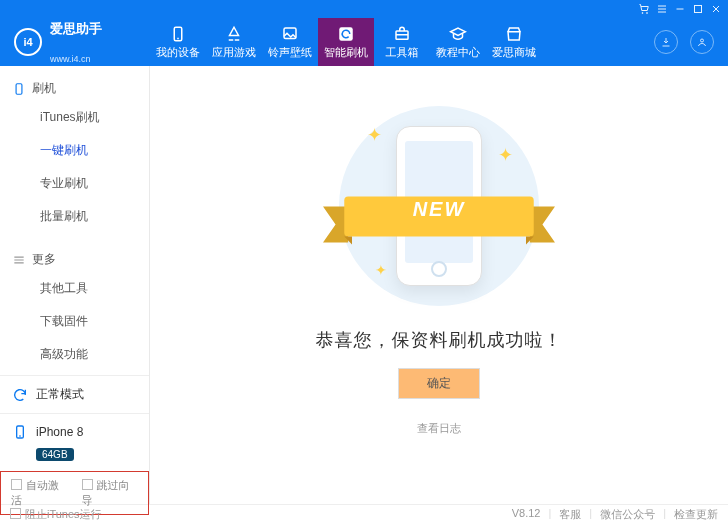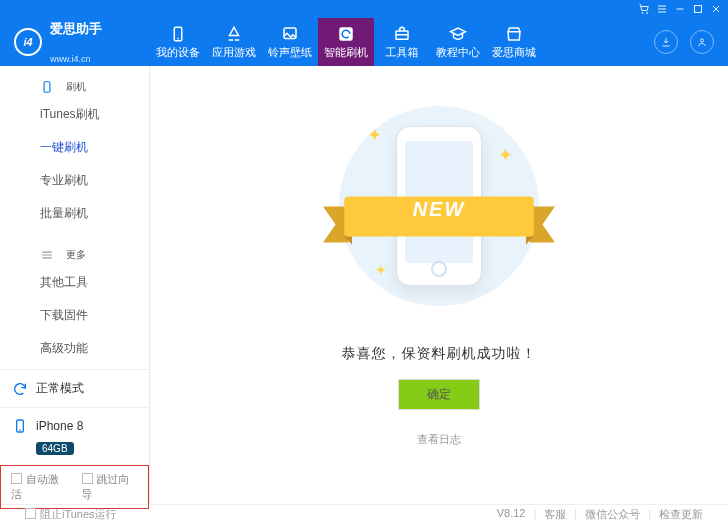--- a/index.html
+++ b/index.html
@@ -6,40 +6,40 @@
   body { width: 728px; height: 524px; overflow: hidden; background: #fff; }
 
   
   .titlebar { height: 18px; background: #0d7af0; display: flex; justify-content: flex-end; align-items: center; padding-right: 6px; gap: 6px; }
   .titlebar .ico { width: 12px; height: 12px; color: #fff; opacity: .9; display: flex; align-items: center; justify-content: center; }
   .titlebar .ico svg { width: 12px; height: 12px; }
 
   
   .topnav { height: 48px; background: #0d7af0; display: flex; align-items: center; }
   .brand { width: 150px; display: flex; align-items: center; padding-left: 14px; gap: 8px; }
-  .brand-logo { width: 28px; height: 28px; border: 2px solid #fff; border-radius: 50%; color: #fff; display: flex; align-items: center; justify-content: center; font-size: 11px; font-weight: 700; font-style: italic; }
+  .brand-logo { width: 28px; height: 28px; border: 2px solid #fff; border-radius: 50%; color: #fff; display: flex; align-items: center; justify-content: center; font-size: 11px; font-weight: 700; }
   .brand-text .line1 { color: #fff; font-size: 13px; font-weight: 700; }
   .brand-text .line2 { color: #cfe6ff; font-size: 9px; margin-top: 16px; }
 
   .tabs { display: flex; gap: 0; align-self: stretch; }
   .tab { width: 56px; color: #fff; display: flex; flex-direction: column; align-items: center; justify-content: center; gap: 2px; font-size: 11px; }
   .tab.active { background: #701a75; }
   .tab .tab-ico { width: 18px; height: 18px; display: flex; align-items: center; justify-content: center; }
   .tab .tab-ico svg { width: 18px; height: 18px; }
 
   .top-right { margin-left: auto; display: flex; gap: 12px; padding-right: 14px; align-items: center; }
   .circle-btn { width: 24px; height: 24px; border: 1.5px solid #7bb9f8; border-radius: 50%; color: #cfe6ff; display: flex; align-items: center; justify-content: center; }
   .circle-btn svg { width: 12px; height: 12px; }
 
   
   .main { display: flex; height: 438px; }
 
   .sidebar { width: 150px; border-right: 1px solid #e9e9e9; display: flex; flex-direction: column; }
   .sidegroup { padding: 10px 0 4px 0; }
-  .group-header { display: flex; align-items: center; gap: 12px; padding: 4px 12px; color: #555; font-size: 10px; margin-left: 28px; }
+  .group-header { display: flex; align-items: center; gap: 6px; padding: 4px 12px; color: #555; font-size: 12px; }
   .group-header .gh-ico { width: 14px; height: 14px; color: #0d7af0; display: flex; align-items: center; justify-content: center;}
   .group-header.more .gh-ico { color: #999; }
   .side-item { font-size: 12px; color: #555; padding: 8px 10px 8px 40px; cursor: pointer; }
   .side-item.active { color: #1d4ed8; }
 
   .side-bottom { margin-top: auto; }
   .mode-row, .device-row { border-top: 1px solid #eee; padding: 10px 12px; display: flex; align-items: center; gap: 8px; font-size: 12px; color: #333; }
   .mode-ico, .device-ico { width: 16px; height: 16px; color: #0d7af0; display:flex; align-items:center; justify-content:center; }
   .device-row { flex-wrap: wrap; }
   .cap-badge { background: #0c4a6e; color: #fff; font-size: 10px; padding: 1px 6px; border-radius: 3px; margin-left: 24px; }
@@ -54,27 +54,27 @@
   .phone::before { content:""; position:absolute; top:14px; left:8px; right:8px; bottom:22px; background:#e8f2fc; border-radius:3px; }
   .phone::after { content:""; position:absolute; bottom:8px; left:50%; width:12px; height:12px; border:2px solid #cfe0ef; border-radius:50%; transform:translateX(-50%); }
   .ribbon { position:absolute; left:-16px; right:-16px; top:50%; transform:translateY(-28%); }
   .ribbon svg { width:100%; height:70px; display:block; }
   .ribbon-text { position:absolute; left:0; right:0; top:12px; text-align:center; color:#fff; font-weight:800; font-style:italic; font-size:20px; letter-spacing:2px; }
   .sparkle { position:absolute; color:#ffd24a; font-size:18px; }
   .sparkle.s1 { top:18px; left:28px; }
   .sparkle.s2 { top:38px; right:26px; }
   .sparkle.s3 { bottom:28px; left:36px; font-size:14px; }
 
-  .success-title { text-align:center; font-size:14px; color:#333; margin-top:39px; letter-spacing:1px; }
+  .success-title { text-align:center; font-size:18px; color:#333; margin-top:22px; letter-spacing:1px; }
   .ok-btn-wrap { text-align:center; margin-top:16px; }
-  .ok-btn { display:inline-block; border:1px solid #ddd; padding:6px 28px; font-size:12px; color:#555; background:#84cc16; cursor:pointer; }
+  .ok-btn { display:inline-block; border:1px solid #ddd; padding:6px 28px; font-size:12px; color:#555; background:#fdba74; cursor:pointer; }
   .view-log { text-align:center; font-size:11px; color:#999; margin-top:22px; cursor:pointer; }
 
   
-  .statusbar { height: 20px; border-top: 1px solid #eee; display:flex; align-items:center; font-size:11px; color:#999; padding:0 25px; gap:0; }
+  .statusbar { height: 20px; border-top: 1px solid #eee; display:flex; align-items:center; font-size:11px; color:#999; padding:0 10px; gap:0; }
   .statusbar .right { margin-left:auto; display:flex; align-items:flex-start; gap:8px; }
   .sep { color:#ddd; }
 </style>
 </head>
 <body>
 
 <div class="titlebar">
   <span class="ico">
       <svg viewBox="0 0 24 24" fill="none" stroke="currentColor" stroke-width="2">
         <circle cx="9" cy="20" r="1"></circle>

